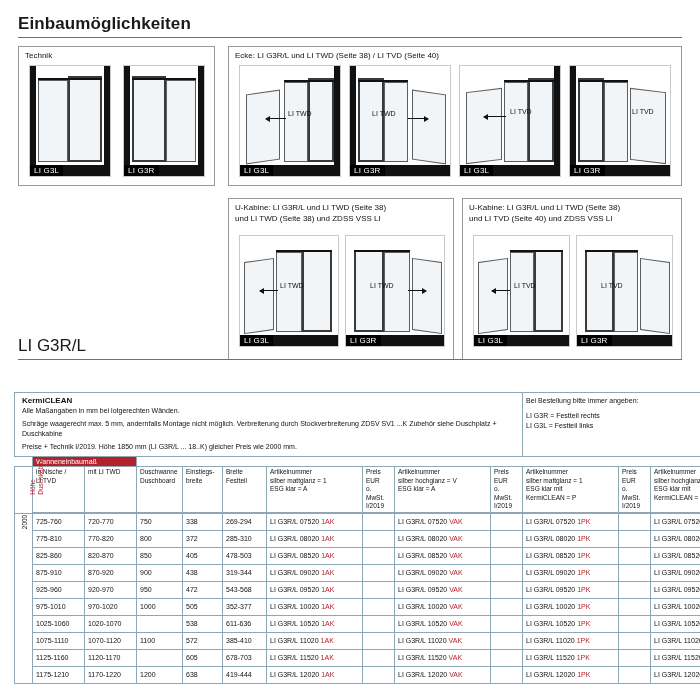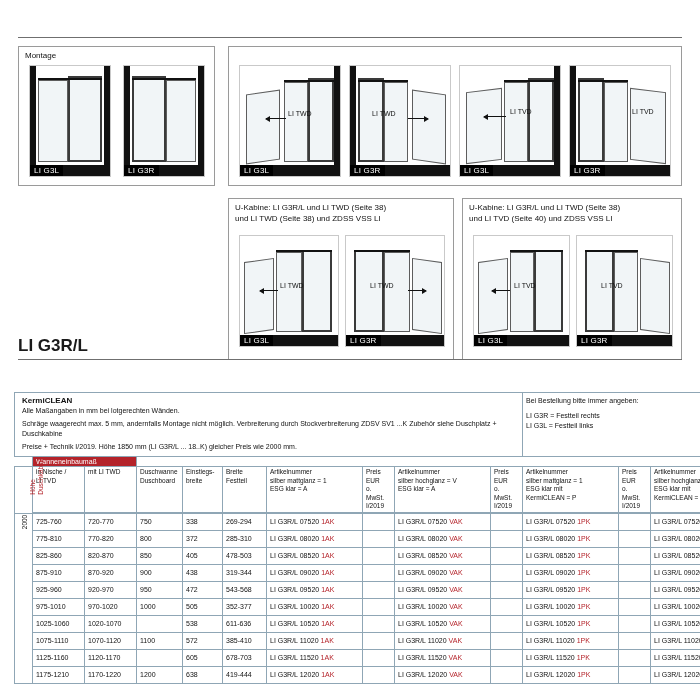--- a/index.html
+++ b/index.html
@@ -24,21 +24,21 @@
   .h1-rule {
     position: absolute;
     left: 18px; top: 37px;
     width: 664px; height: 1px;
     background: #6f6f6f;
   }
   .h2 {
     position: absolute;
     left: 18px; top: 336px;
     font-size: 17px;
-    font-weight: bold;
+    font-weight: normal;
   }
   .h2-rule {
     position: absolute;
     left: 18px; top: 359px;
     width: 664px; height: 1px;
     background: #6f6f6f;
   }
 
   
   .group {
@@ -171,24 +171,25 @@
   .num { text-align: center; }
   .red { color: #b4232a; }
   .datarow td { height: 16px; line-height: 14px; }
   .note-cell { font-size: 7px; line-height: 10px; }
 </style>
 </head>
 <body>
 
 <div class="page">
 
+  <div class="h1">Einbaumöglichkeiten</div>
   <div class="h1-rule"></div>
 
   <div class="group" style="left:18px; top:46px; width:197px; height:140px;">
-    <div class="group-label">Montage</div>
+    <div class="group-label">Technik</div>
 
     <div class="cell" style="left:10px; top:18px; width:82px; height:112px;">
       <div class="stage">
         <div class="wall" style="left:0; top:0; width:6px; height:101px;"></div>
         <div class="wall" style="right:0; top:0; width:6px; height:101px;"></div>
         <div class="pane" style="left:8px; top:14px; width:30px; height:82px;"></div>
         <div class="pane thick" style="left:38px; top:10px; width:34px; height:86px;"></div>
         <div class="barh" style="left:8px; top:12px; width:64px; height:2px;"></div>
         <div class="floor"></div>
       </div>
@@ -202,20 +203,21 @@
         <div class="pane thick" style="left:8px; top:10px; width:34px; height:86px;"></div>
         <div class="pane" style="left:42px; top:14px; width:30px; height:82px;"></div>
         <div class="barh" style="left:8px; top:12px; width:64px; height:2px;"></div>
         <div class="floor"></div>
       </div>
       <div class="cap">LI G3R</div>
     </div>
   </div>
 
   <div class="group" style="left:228px; top:46px; width:454px; height:140px;">
+    <div class="group-label">Ecke: LI G3R/L und LI TWD (Seite 38) / LI TVD (Seite 40)</div>
 
     <div class="cell" style="left:10px; top:18px; width:102px; height:112px;">
       <div class="stage">
         <div class="wall" style="right:0; top:0; width:6px; height:101px;"></div>
         <div class="pane" style="left:6px; top:26px; width:34px; height:70px; transform:skewY(-8deg);"></div>
         <div class="pane" style="left:44px; top:16px; width:24px; height:80px;"></div>
         <div class="pane thick" style="left:68px; top:12px; width:26px; height:84px;"></div>
         <div class="barh" style="left:44px; top:14px; width:50px; height:2px;"></div>
         <div class="lbl" style="left:48px; top:44px;">LI TWD</div>
         <div class="arrow" style="left:26px; top:52px; width:20px;"></div>

